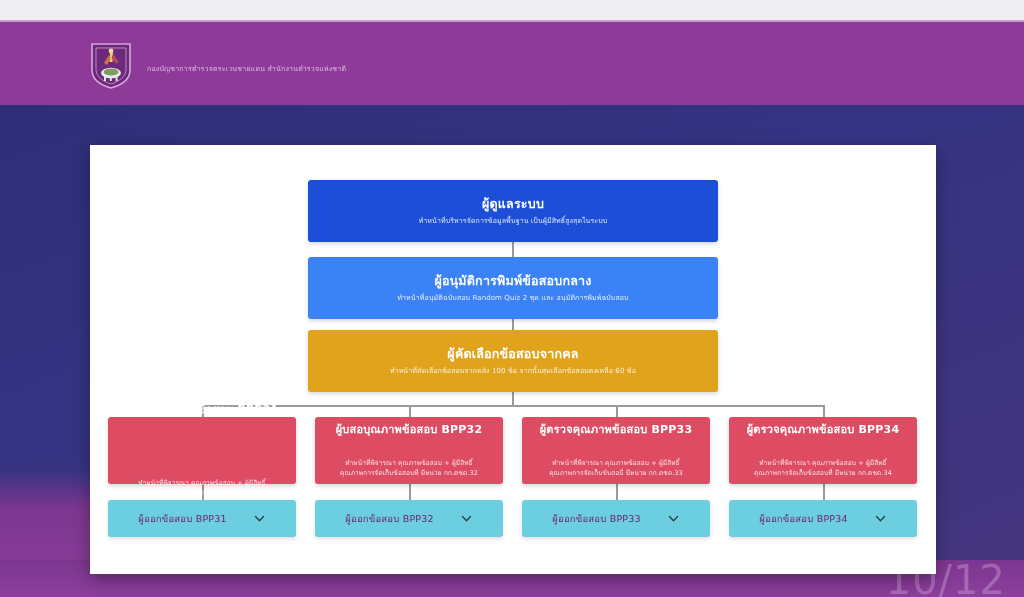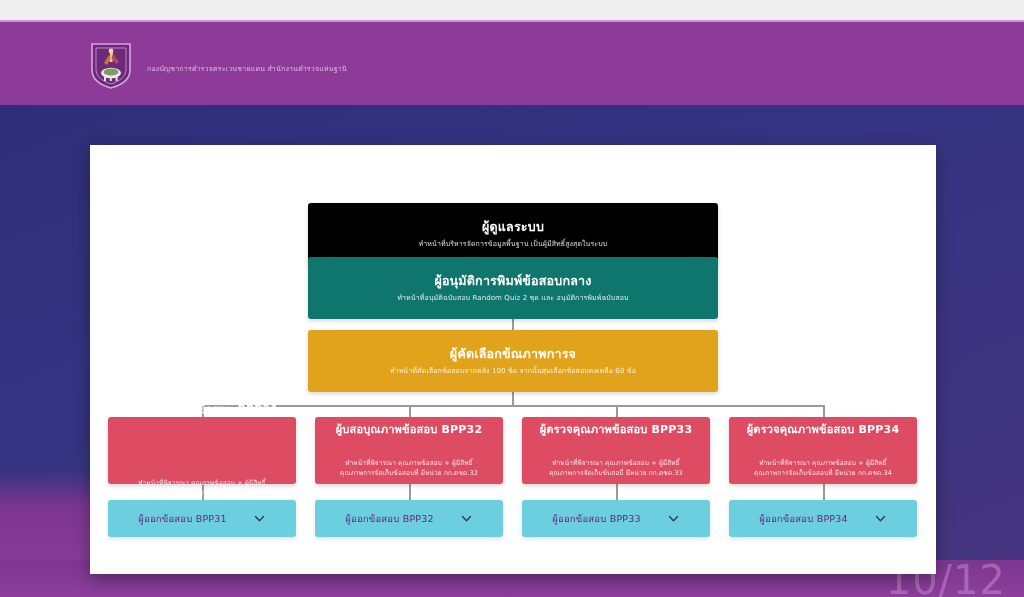--- a/index.html
+++ b/index.html
@@ -143,28 +143,27 @@
     line-height: 1.45;
     margin-top: 4px;
     opacity: .86;
     letter-spacing: .1px;
   }
 
   
   .n-admin {
     left: 218px; top: 35px;
     width: 410px; height: 62px;
-    background: #000000;
-    margin-top: 23px;
+    background: #1d4ed8;
   }
   
   .n-approve {
     left: 218px; top: 112px;
     width: 410px; height: 62px;
-    background: #0f766e;
+    background: #3b82f6;
   }
   
   .n-select {
     left: 218px; top: 185px;
     width: 410px; height: 62px;
     background: #e0a31b;
   }
 
   
   .n-rev {
@@ -225,21 +224,21 @@
           <path d="M22 12 L25 13 L24.5 22 L21.5 22 Z" fill="#e8c77a"></path>
           <path d="M25 14 L31 22 L28 24 L23.5 18 Z" fill="#b5485f"></path>
           <path d="M21 15 L16 23 L19 25 L22.5 19 Z" fill="#c9743f"></path>
           <circle cx="23" cy="11" r="2.4" fill="#f0d9a0"></circle>
           <rect x="16" y="36" width="2" height="5" fill="#dfe6e8"></rect>
           <rect x="21.8" y="36" width="2" height="5" fill="#dfe6e8"></rect>
           <rect x="27.6" y="36" width="2" height="5" fill="#dfe6e8"></rect>
         </svg>
       </span>
       <span class="brand-text">
-        <div class="brand-sub">กองบัญชาการตำรวจตระเวนชายแดน สำนักงานตำรวจแห่นฐานิ</div>
+        <div class="brand-sub">กองบัญชาการตำรวจตระเวนชายแดน สำนักงานตำรวจแห่งชาติ</div>
       </span>
     </div>
   </div>
 
   <div class="body-bg"></div>
   <div class="bottom-band-left"></div>
   <div class="bottom-band">
     <div class="watermark">10/12</div>
   </div>
 
@@ -263,21 +262,21 @@
         <div class="node-title">ผู้ดูแลระบบ</div>
         <div class="node-sub">ทำหน้าที่บริหารจัดการข้อมูลพื้นฐาน เป็นผู้มีสิทธิ์สูงสุดในระบบ</div>
       </div>
 
       <div class="node n-approve">
         <div class="node-title">ผู้อนุมัติการพิมพ์ข้อสอบกลาง</div>
         <div class="node-sub">ทำหน้าที่อนุมัติฉบับสอบ Random Quiz 2 ชุด และ อนุมัติการพิมพ์ฉบับสอบ</div>
       </div>
 
       <div class="node n-select">
-        <div class="node-title">ผู้คัดเลือกข้ณภาพการจ</div>
+        <div class="node-title">ผู้คัดเลือกข้อสอบจากคล</div>
         <div class="node-sub">ทำหน้าที่คัดเลือกข้อสอบจากคลัง 100 ข้อ จากนั้นสุ่มเลือกข้อสอบคงเหลือ 60 ข้อ</div>
       </div>
 
       <div class="node n-rev c1">
         <div class="node-title">ผู้ตรวจคุณภาพข้อสอบ BPP31</div>
         <div class="node-sub">
           <div>ทำหน้าที่พิจารณา คุณภาพข้อสอบ + ผู้มีสิทธิ์</div>
           <div>คุณภาพการจัดเก็บข้อสอบที่ มีหน่วย กก.ตชด.31</div>
         </div>
       </div>

